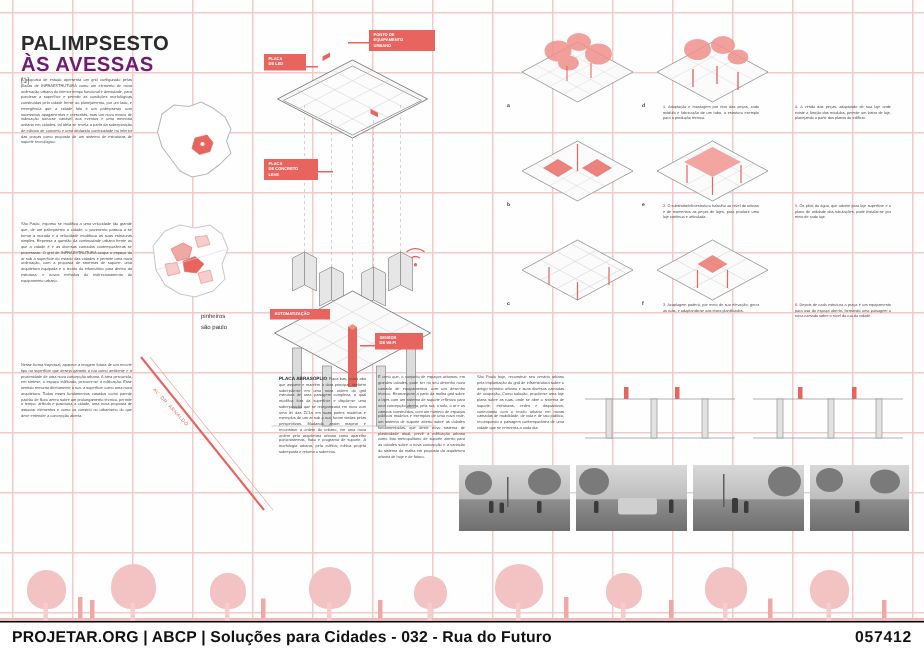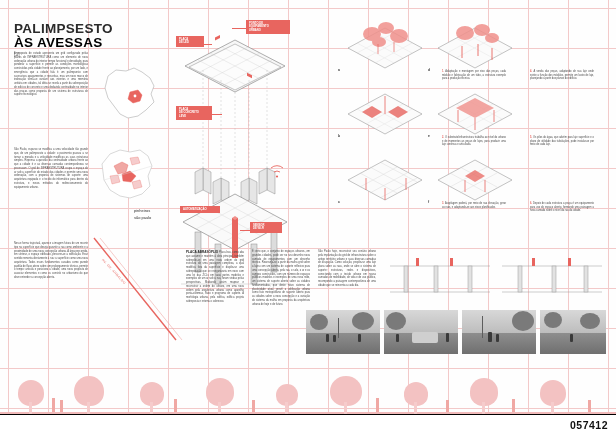--- a/index.html
+++ b/index.html
@@ -8,21 +8,21 @@
 
   
   #board{position:absolute;left:0;top:0;width:616px;height:414px;background:#fefefe;overflow:hidden;}
   .grid-v,.grid-h{position:absolute;background:#f3c9c9;}
   .grid-v{width:1px;top:0;height:414px;}
   .grid-h{height:1px;left:0;width:616px;}
 
   
   #title{position:absolute;left:14px;top:22px;width:150px;line-height:1.02;}
   #title .l{font-size:13.5px;font-weight:bold;color:#2b2b2b;letter-spacing:.3px;display:block;}
-  #title .l2{font-size:13.5px;font-weight:bold;color:#000000;letter-spacing:.3px;display:block;}
+  #title .l2{font-size:13.5px;font-weight:bold;color:#701a75;letter-spacing:.3px;display:block;}
   #title .sub{font-size:5px;color:#666;display:inline-block;vertical-align:super;}
 
   
   .txt{position:absolute;font-size:2.6px;line-height:1.45;color:#4a4a4a;text-align:justify;}
   .txt b{font-size:3.1px;color:#1f1f1f;}
   .lab{position:absolute;font-size:3.2px;color:#333;}
 
   
   #map-brazil{position:absolute;left:96px;top:62px;width:68px;height:62px;}
   #map-sp{position:absolute;left:96px;top:138px;width:62px;height:68px;}
@@ -455,16 +455,17 @@
       <div class="sil" style="left:252px;top:42px;width:3px;height:12px;background:#f0a8a4;"></div>
       <div class="sil" style="left:376px;top:40px;width:3px;height:14px;background:#f0a8a4;"></div>
       <div class="sil" style="left:446px;top:42px;width:3px;height:12px;background:#f0a8a4;"></div>
       <div class="sil" style="left:512px;top:41px;width:3px;height:13px;background:#f0a8a4;"></div>
       <div class="sil" style="left:588px;top:42px;width:3px;height:12px;background:#f0a8a4;"></div>
     </div>
 
   </div>
 
   <div id="footer">
+    <div class="ft">PROJETAR.ORG | ABCP | Soluções para Cidades - 032 - Rua do Futuro</div>
     <div class="code">057412</div>
   </div>
 
 </div>
 
 </body></html>

